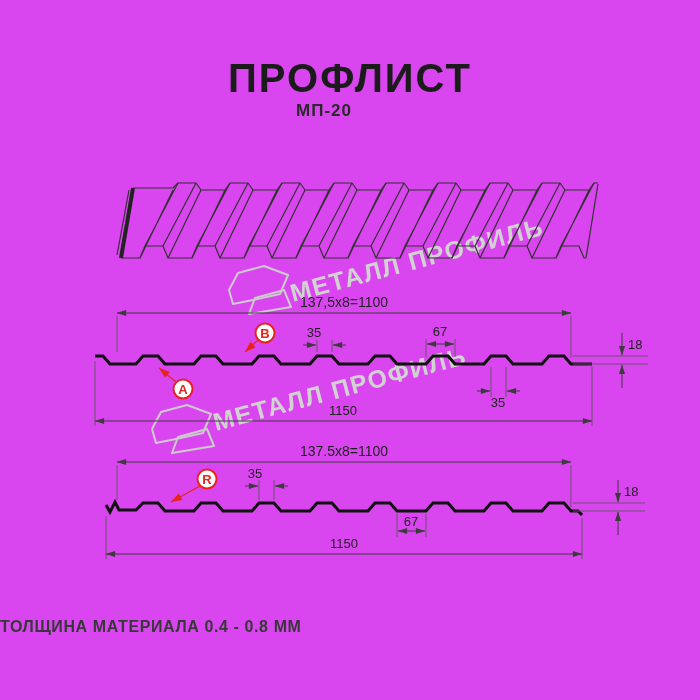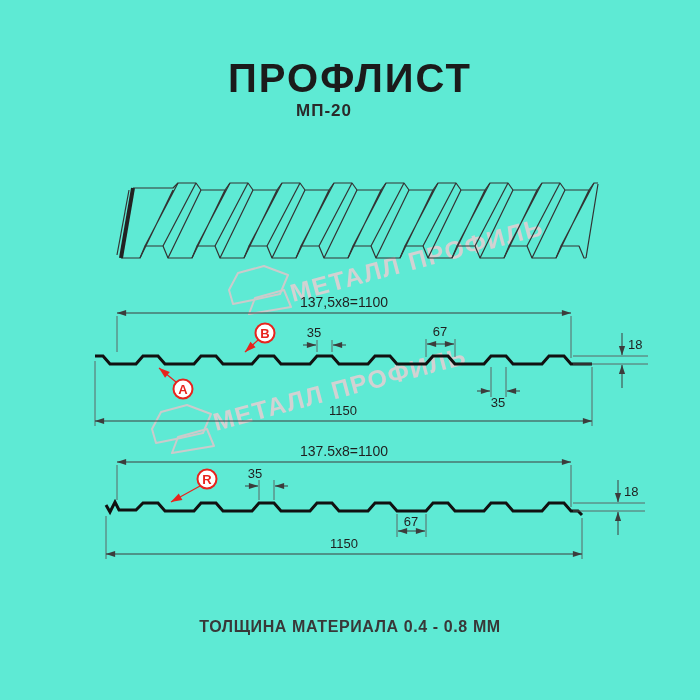--- a/index.html
+++ b/index.html
@@ -1,22 +1,22 @@
 <!DOCTYPE html>
 <html><head>
 <meta charset="utf-8">
 <style>
   html,body{margin:0;padding:0;background:#ffffff;}
-  #page{position:relative;width:700px;height:700px;background:#5eead4;overflow:hidden;
+  #page{position:relative;width:700px;height:700px;background:#d946ef;overflow:hidden;
         font-family:"Liberation Sans",sans-serif;}
   .title{position:absolute;top:56px;left:0;width:700px;text-align:center;
          font-size:40px;font-weight:bold;letter-spacing:2px;color:#1b1b1b;}
   .subtitle{position:absolute;top:101px;left:0;width:648px;text-align:center;
          font-size:17px;font-weight:bold;letter-spacing:1px;color:#2a2a2a;}
-  .footer{position:absolute;top:618px;left:0;width:700px;text-align:center;
+  .footer{position:absolute;top:618px;left:0;width:700px;text-align:left;
          font-size:16px;font-weight:bold;letter-spacing:0.6px;color:#383838;}
   svg{position:absolute;left:0;top:0;}
   .dimline{stroke:#3c3c3c;stroke-width:1;fill:none;}
   .extline{stroke:#5a5a5a;stroke-width:0.9;fill:none;}
   .refline{stroke:#5a5a5a;stroke-width:0.9;fill:none;}
   .profile{stroke:#111111;stroke-width:3;fill:none;stroke-linejoin:miter;stroke-linecap:butt;}
   .dimtext{font-family:"Liberation Sans",sans-serif;font-size:13px;fill:#1f1f1f;}
   .pitchtext{font-family:"Liberation Sans",sans-serif;font-size:14px;fill:#1f1f1f;}
   .badge-circle{stroke:#e8231d;stroke-width:2;fill:#ffffff;}
   .badge-letter{font-family:"Liberation Sans",sans-serif;font-size:13px;font-weight:bold;fill:#e8231d;}

